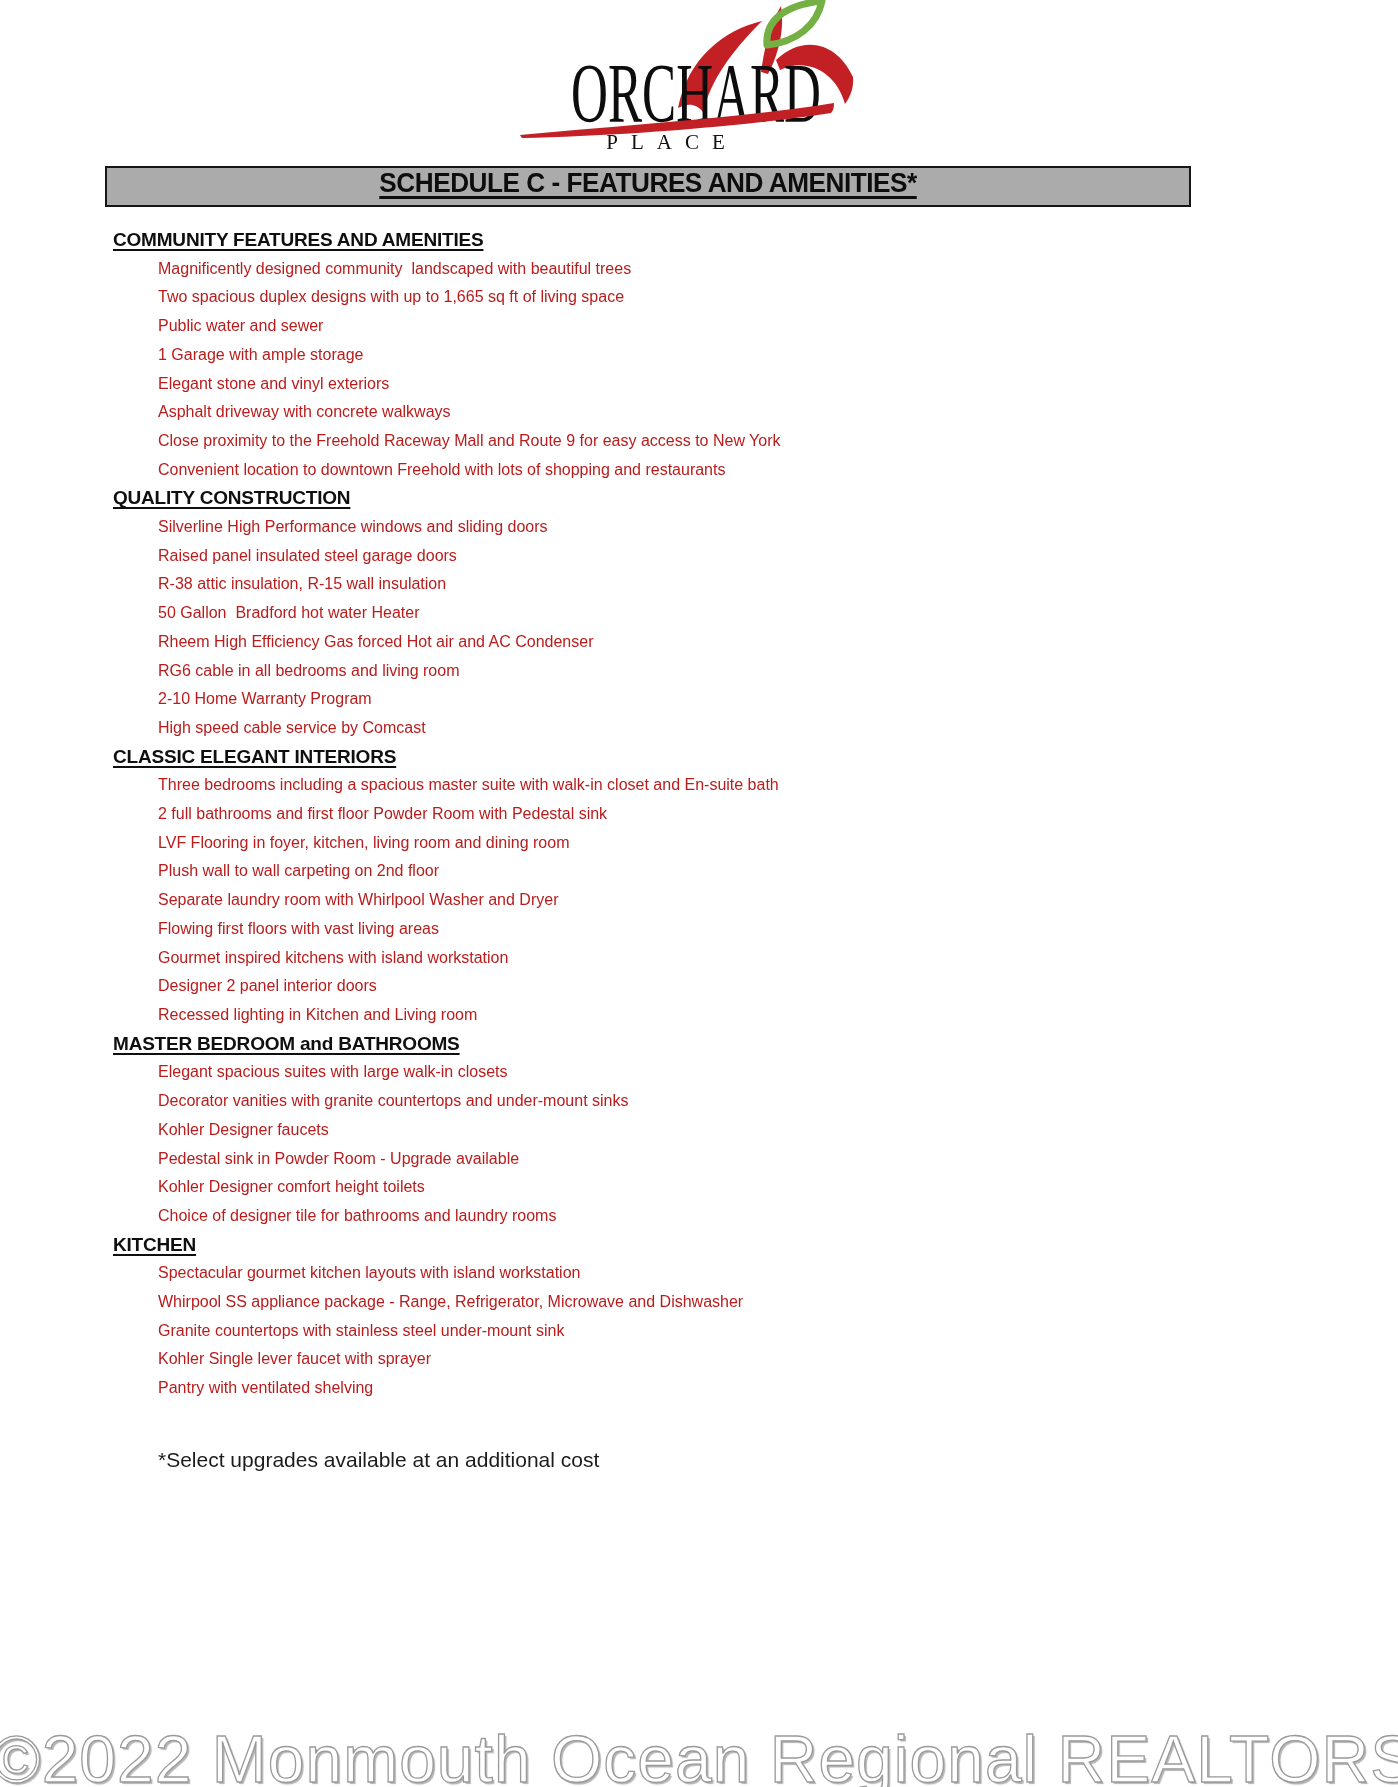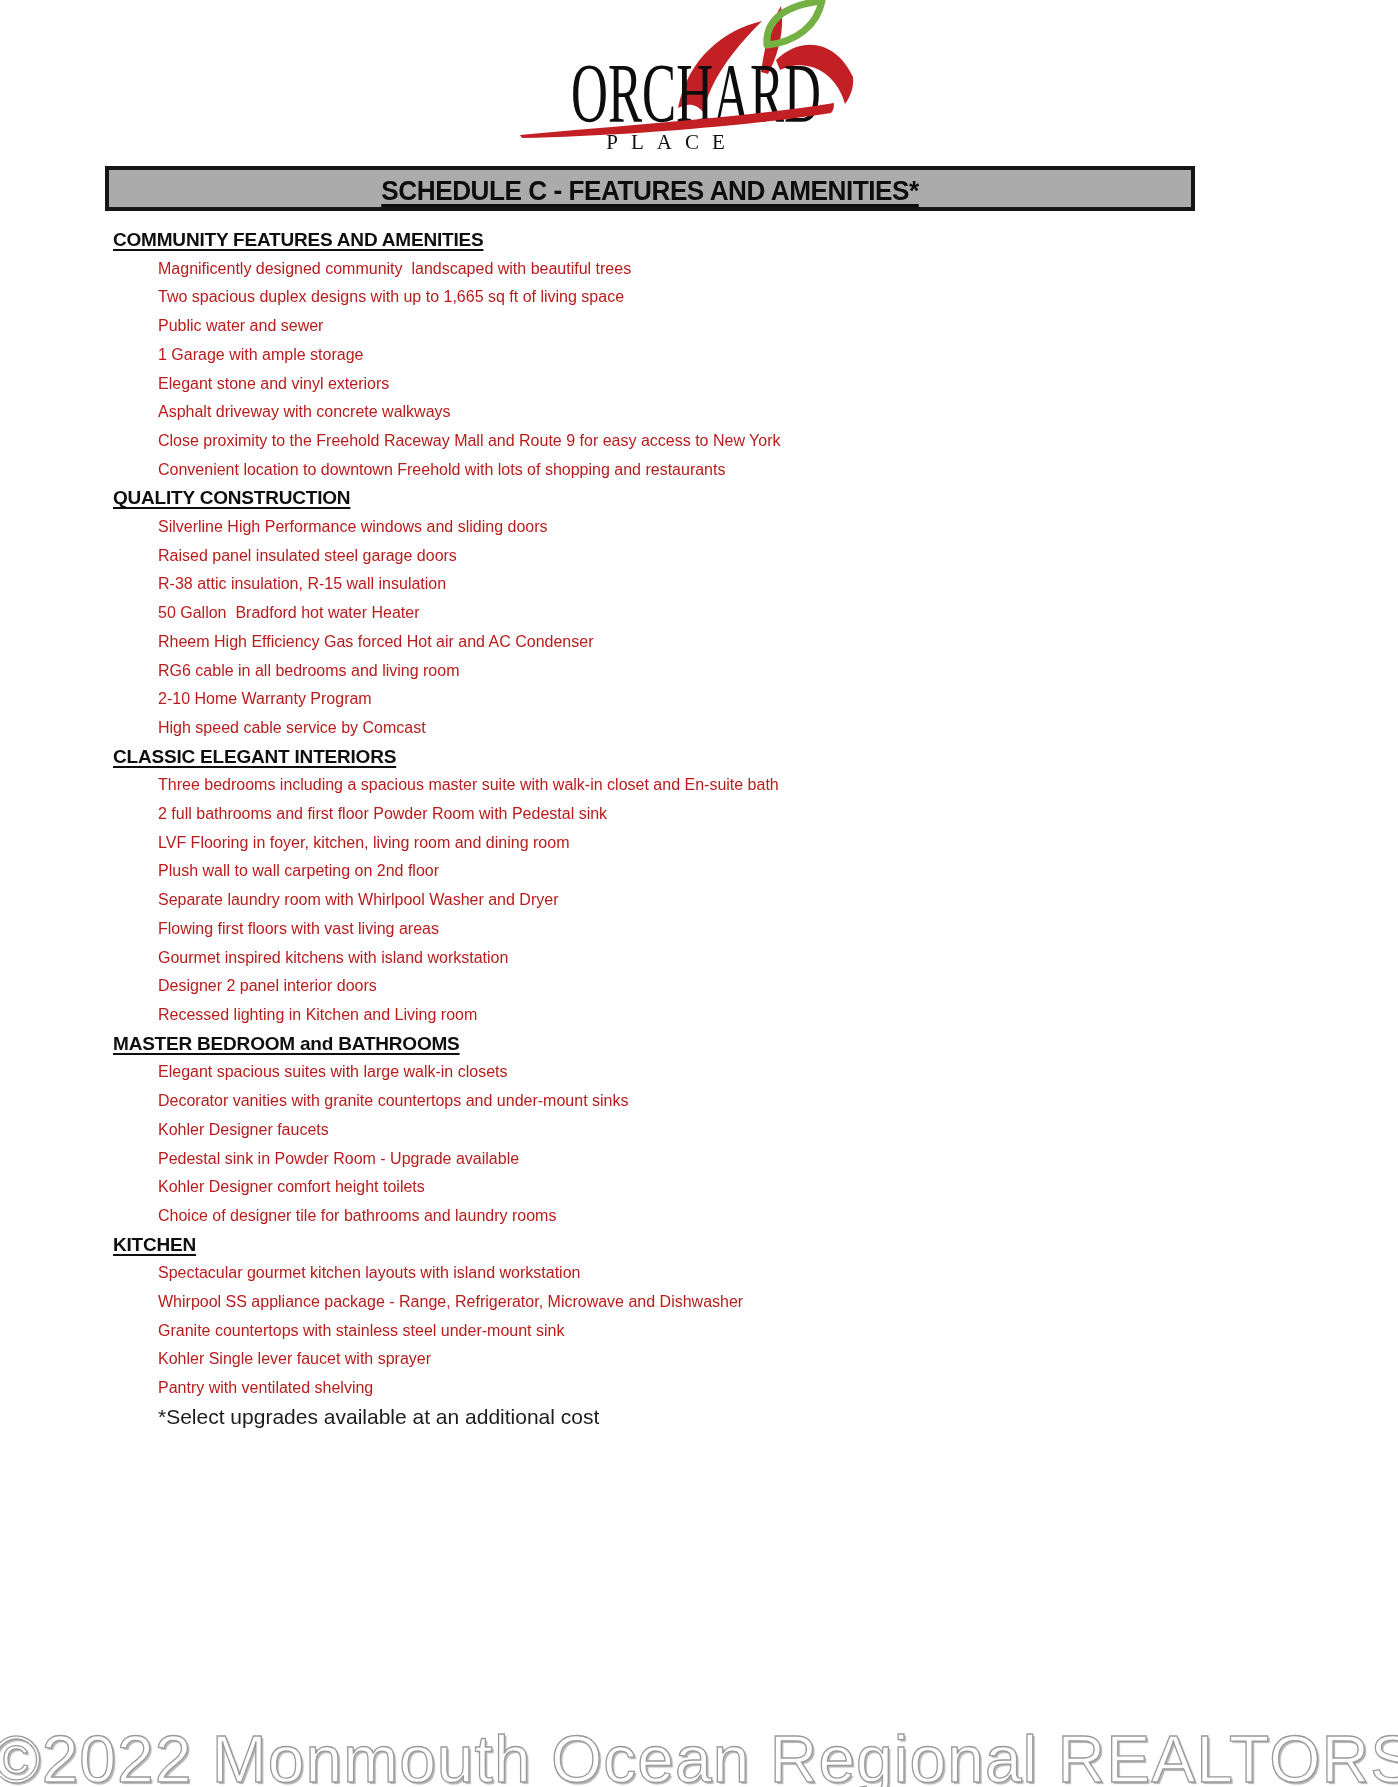--- a/index.html
+++ b/index.html
@@ -8,40 +8,40 @@
     background:#ffffff;
     font-family:"Liberation Sans", sans-serif;
     color:#1b1b1b;
   }
   
   .logo{position:absolute;top:0;left:500px;width:360px;height:150px;}
   .logo svg{display:block;}
   
   .title-bar{
     position:absolute;top:166px;left:105px;width:1082px;height:37px;
-    background:#ababab;border:4px solid #0369a1;
-    display:flex;align-items:flex-end;justify-content:center;
+    background:#ababab;border:2px solid #0369a1;
+    display:flex;align-items:flex-start;justify-content:center;
   }
   .title-bar .title-text{
     font-weight:bold;font-size:27px;letter-spacing:-0.5px;
     text-decoration:underline;text-decoration-thickness:3px;text-underline-offset:4px;
     color:#0d0d0d;transform:scaleX(0.97);
   }
   
   .content{position:absolute;top:226px;left:113px;width:1230px;}
   .section-heading{
     font-weight:bold;font-size:19px;line-height:28.7px;color:#0f0f0f;
     text-decoration:underline;text-decoration-thickness:2px;text-underline-offset:3px;
     white-space:pre;letter-spacing:-0.2px;
   }
   .item{
     font-size:16px;line-height:28.7px;padding-left:45px;white-space:pre;color:#b91c1c;
   }
   .footnote{
-    font-size:21px;line-height:28.7px;padding-left:45px;white-space:pre;color:#1c1c1c;
+    font-size:21px;line-height:28.7px;padding-left:45px;margin-top:43px;white-space:pre;color:#1c1c1c;
   }
   
   .watermark{
     position:absolute;left:-8px;bottom:-10px;
     font-size:66px;font-weight:400;white-space:nowrap;letter-spacing:1px;
     color:#ffffff;
     -webkit-text-stroke:1.3px #9a9a9a;
     text-shadow:2px 2px 1px rgba(120,120,120,0.55);
   }
 </style>

